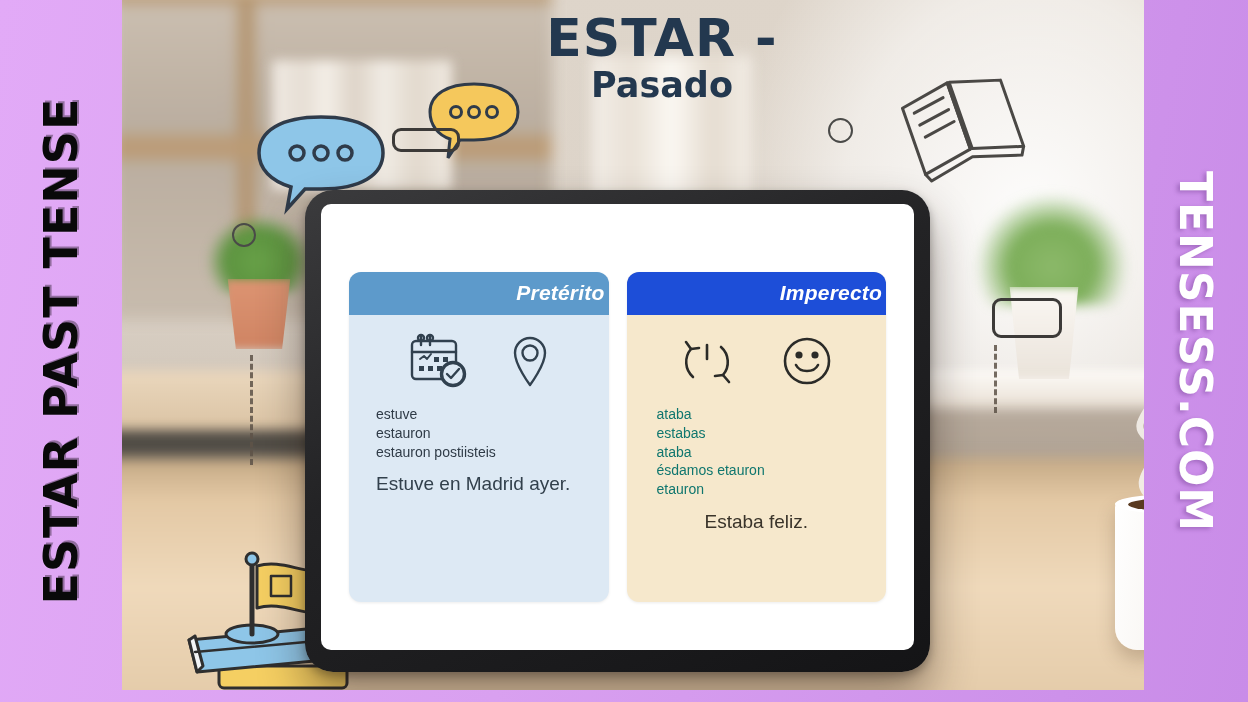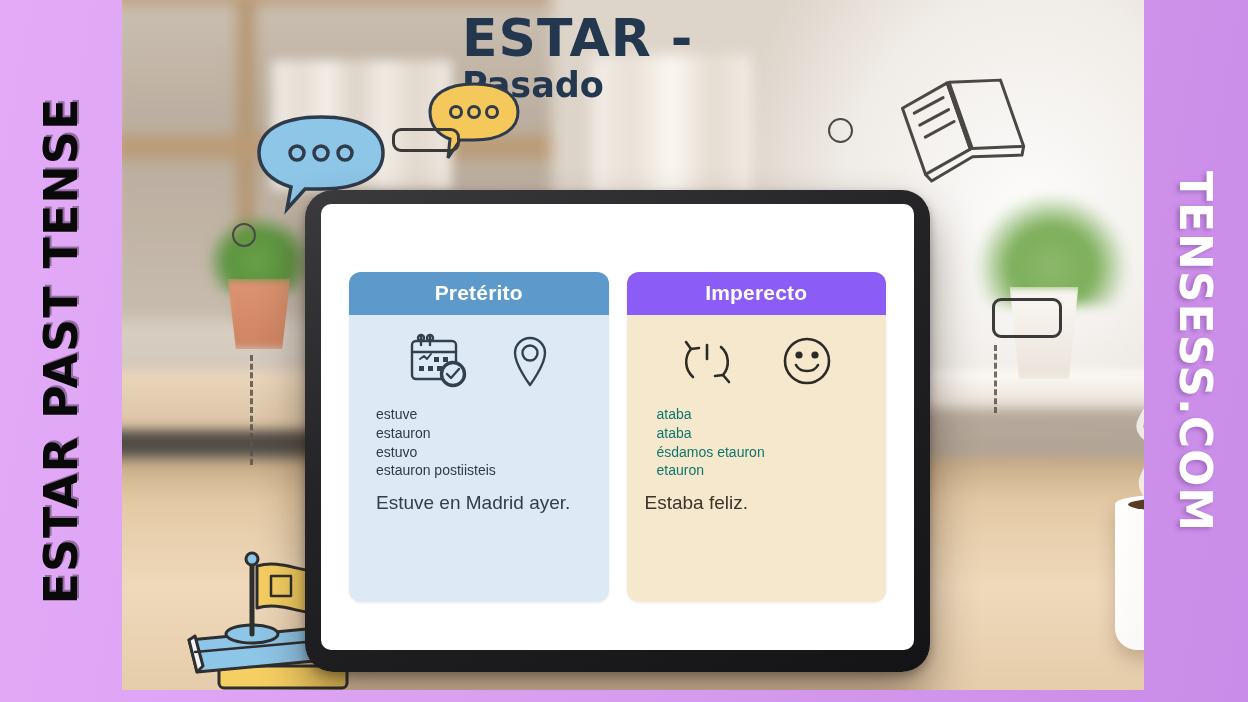--- a/index.html
+++ b/index.html
@@ -196,31 +196,32 @@
   .card {
     flex: 1 1 0;
     border-radius: 12px;
     overflow: hidden;
     box-shadow: 0 1px 3px rgba(0,0,0,0.08);
     min-height: 330px;
     display: flex;
     flex-direction: column;
   }
   .card-head {
-    text-align: center;
+    text-align: right;
     font-weight: 700;
     font-size: 21px;
     color: #ffffff;
     padding: 9px 4px 10px;
     letter-spacing: .2px;
+    font-style: italic;
   }
   .card.preterito { background: #dde9f4; }
   .card.preterito .card-head { background: #5d9acb; }
   .card.imperfecto { background: #f6e8cc; }
-  .card.imperfecto .card-head { background: #8b5cf6; }
+  .card.imperfecto .card-head { background: #1d4ed8; }
 
   .card-icons {
     display: flex;
     justify-content: center;
     gap: 40px;
     padding: 18px 0 8px;
     align-items: center;
   }
   .card-icons svg { display: block; }
 
@@ -234,28 +235,30 @@
   .conj-list .row { white-space: nowrap; }
 
   .example {
     padding: 11px 22px 14px 27px;
     font-size: 19px;
     line-height: 1.3;
     color: #32404c;
   }
   .card.imperfecto .example {
     color: #3a342a;
+    text-align: center;
     padding-left: 18px; padding-right: 18px;
   }
 
   
   .headline {
     position: absolute;
     left: 340px; top: 12px;
     width: 400px;
+    text-align: center;
     color: #23384f;
     font-family: "DejaVu Sans", sans-serif;
   }
   .headline .l1 {
     font-size: 52px;
     font-weight: 900;
     letter-spacing: 1px;
     line-height: 1;
   }
   .headline .l2 {
@@ -435,21 +438,20 @@
                 <g fill="none" stroke="#31414f" stroke-width="2.4" stroke-linecap="round" stroke-linejoin="round">
                   <path d="M20 52 C20 52 35 32 35 20 A15 15 0 0 0 5 20 C5 32 20 52 20 52 Z"></path>
                   <circle cx="20" cy="20" r="7.5"></circle>
                 </g>
               </svg>
             </div>
 
             <div class="conj-list">
               <div class="row">estuve</div>
               <div class="row">estauron</div>
-              <div class="row">estuvo</div>
               <div class="row">estauron postiisteis</div>
             </div>
 
             <div class="example">Estuve en Madrid ayer.</div>
           </div>
 
           <div class="card imperfecto">
             <div class="card-head">Imperecto</div>
 
             <div class="card-icons">
@@ -467,20 +469,21 @@
                   <circle cx="28" cy="28" r="22"></circle>
                   <circle cx="20" cy="22" r="2.3" fill="#2b2b28"></circle>
                   <circle cx="36" cy="22" r="2.3" fill="#2b2b28"></circle>
                   <path d="M17 32 C21 40 35 40 39 32"></path>
                 </g>
               </svg>
             </div>
 
             <div class="conj-list">
               <div class="row">ataba</div>
+              <div class="row">estabas</div>
               <div class="row">ataba</div>
               <div class="row">ésdamos etauron</div>
               <div class="row">etauron</div>
             </div>
 
             <div class="example">Estaba feliz.</div>
           </div>
 
         </div>
       </div>

